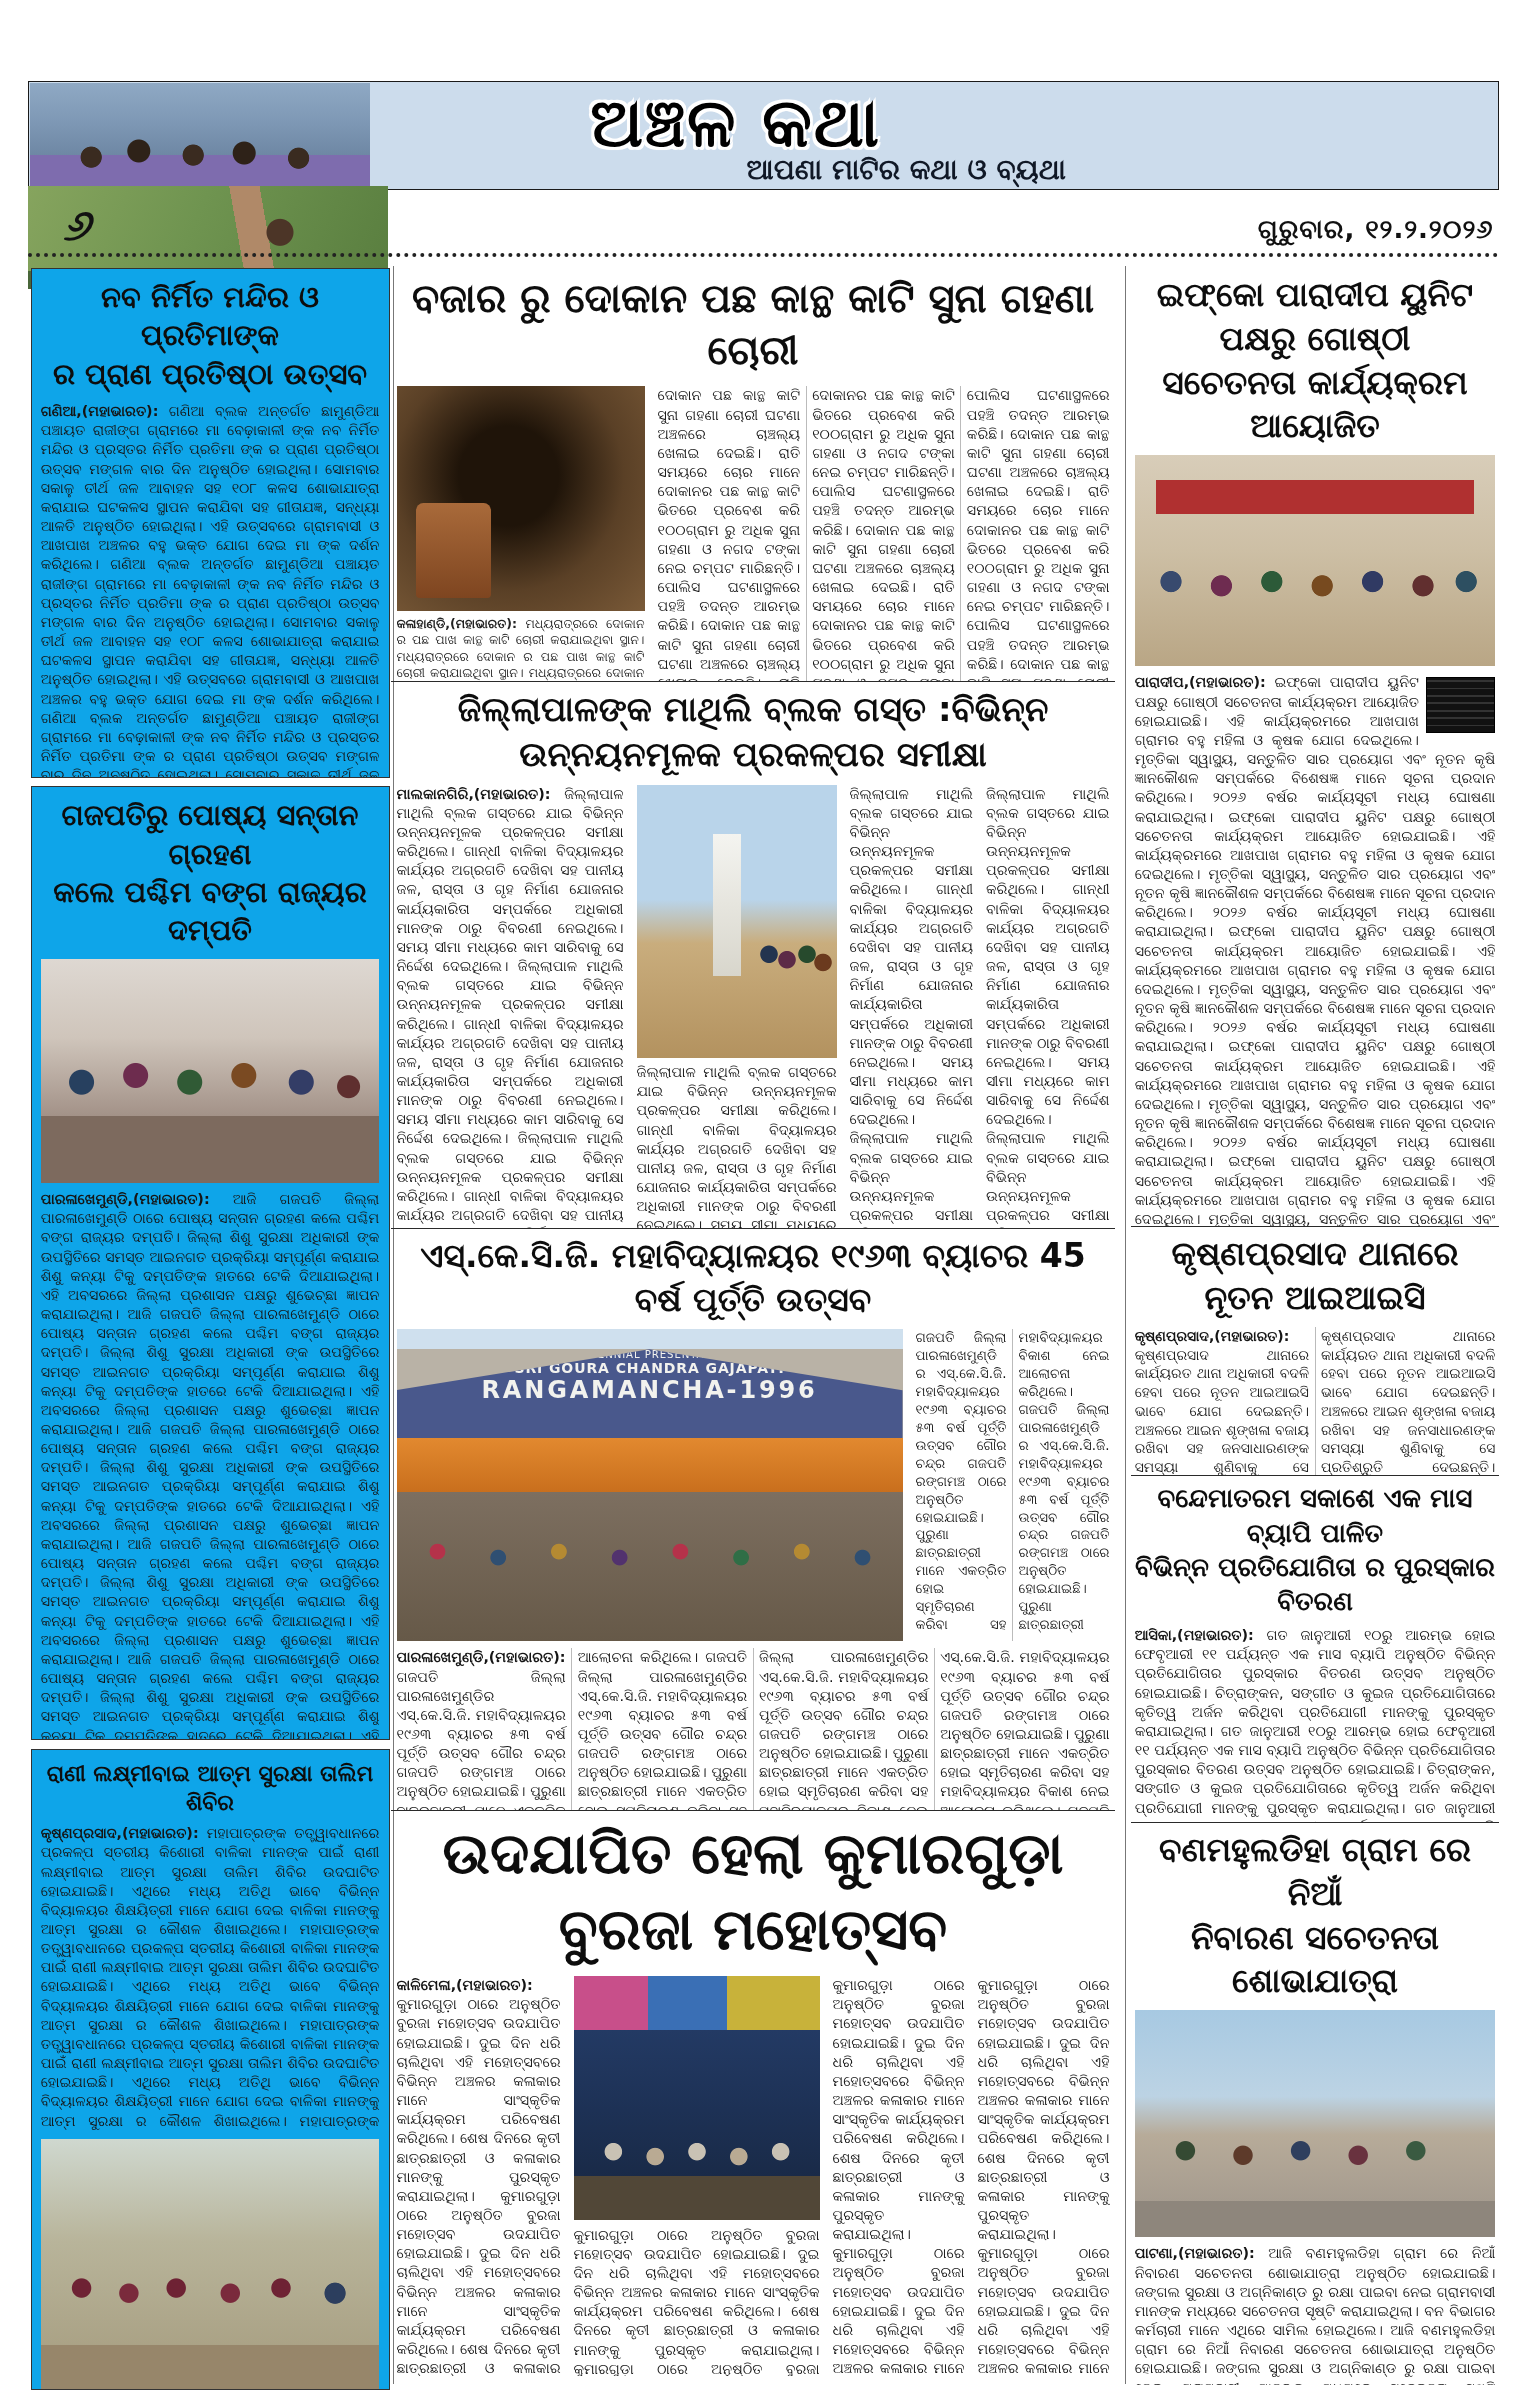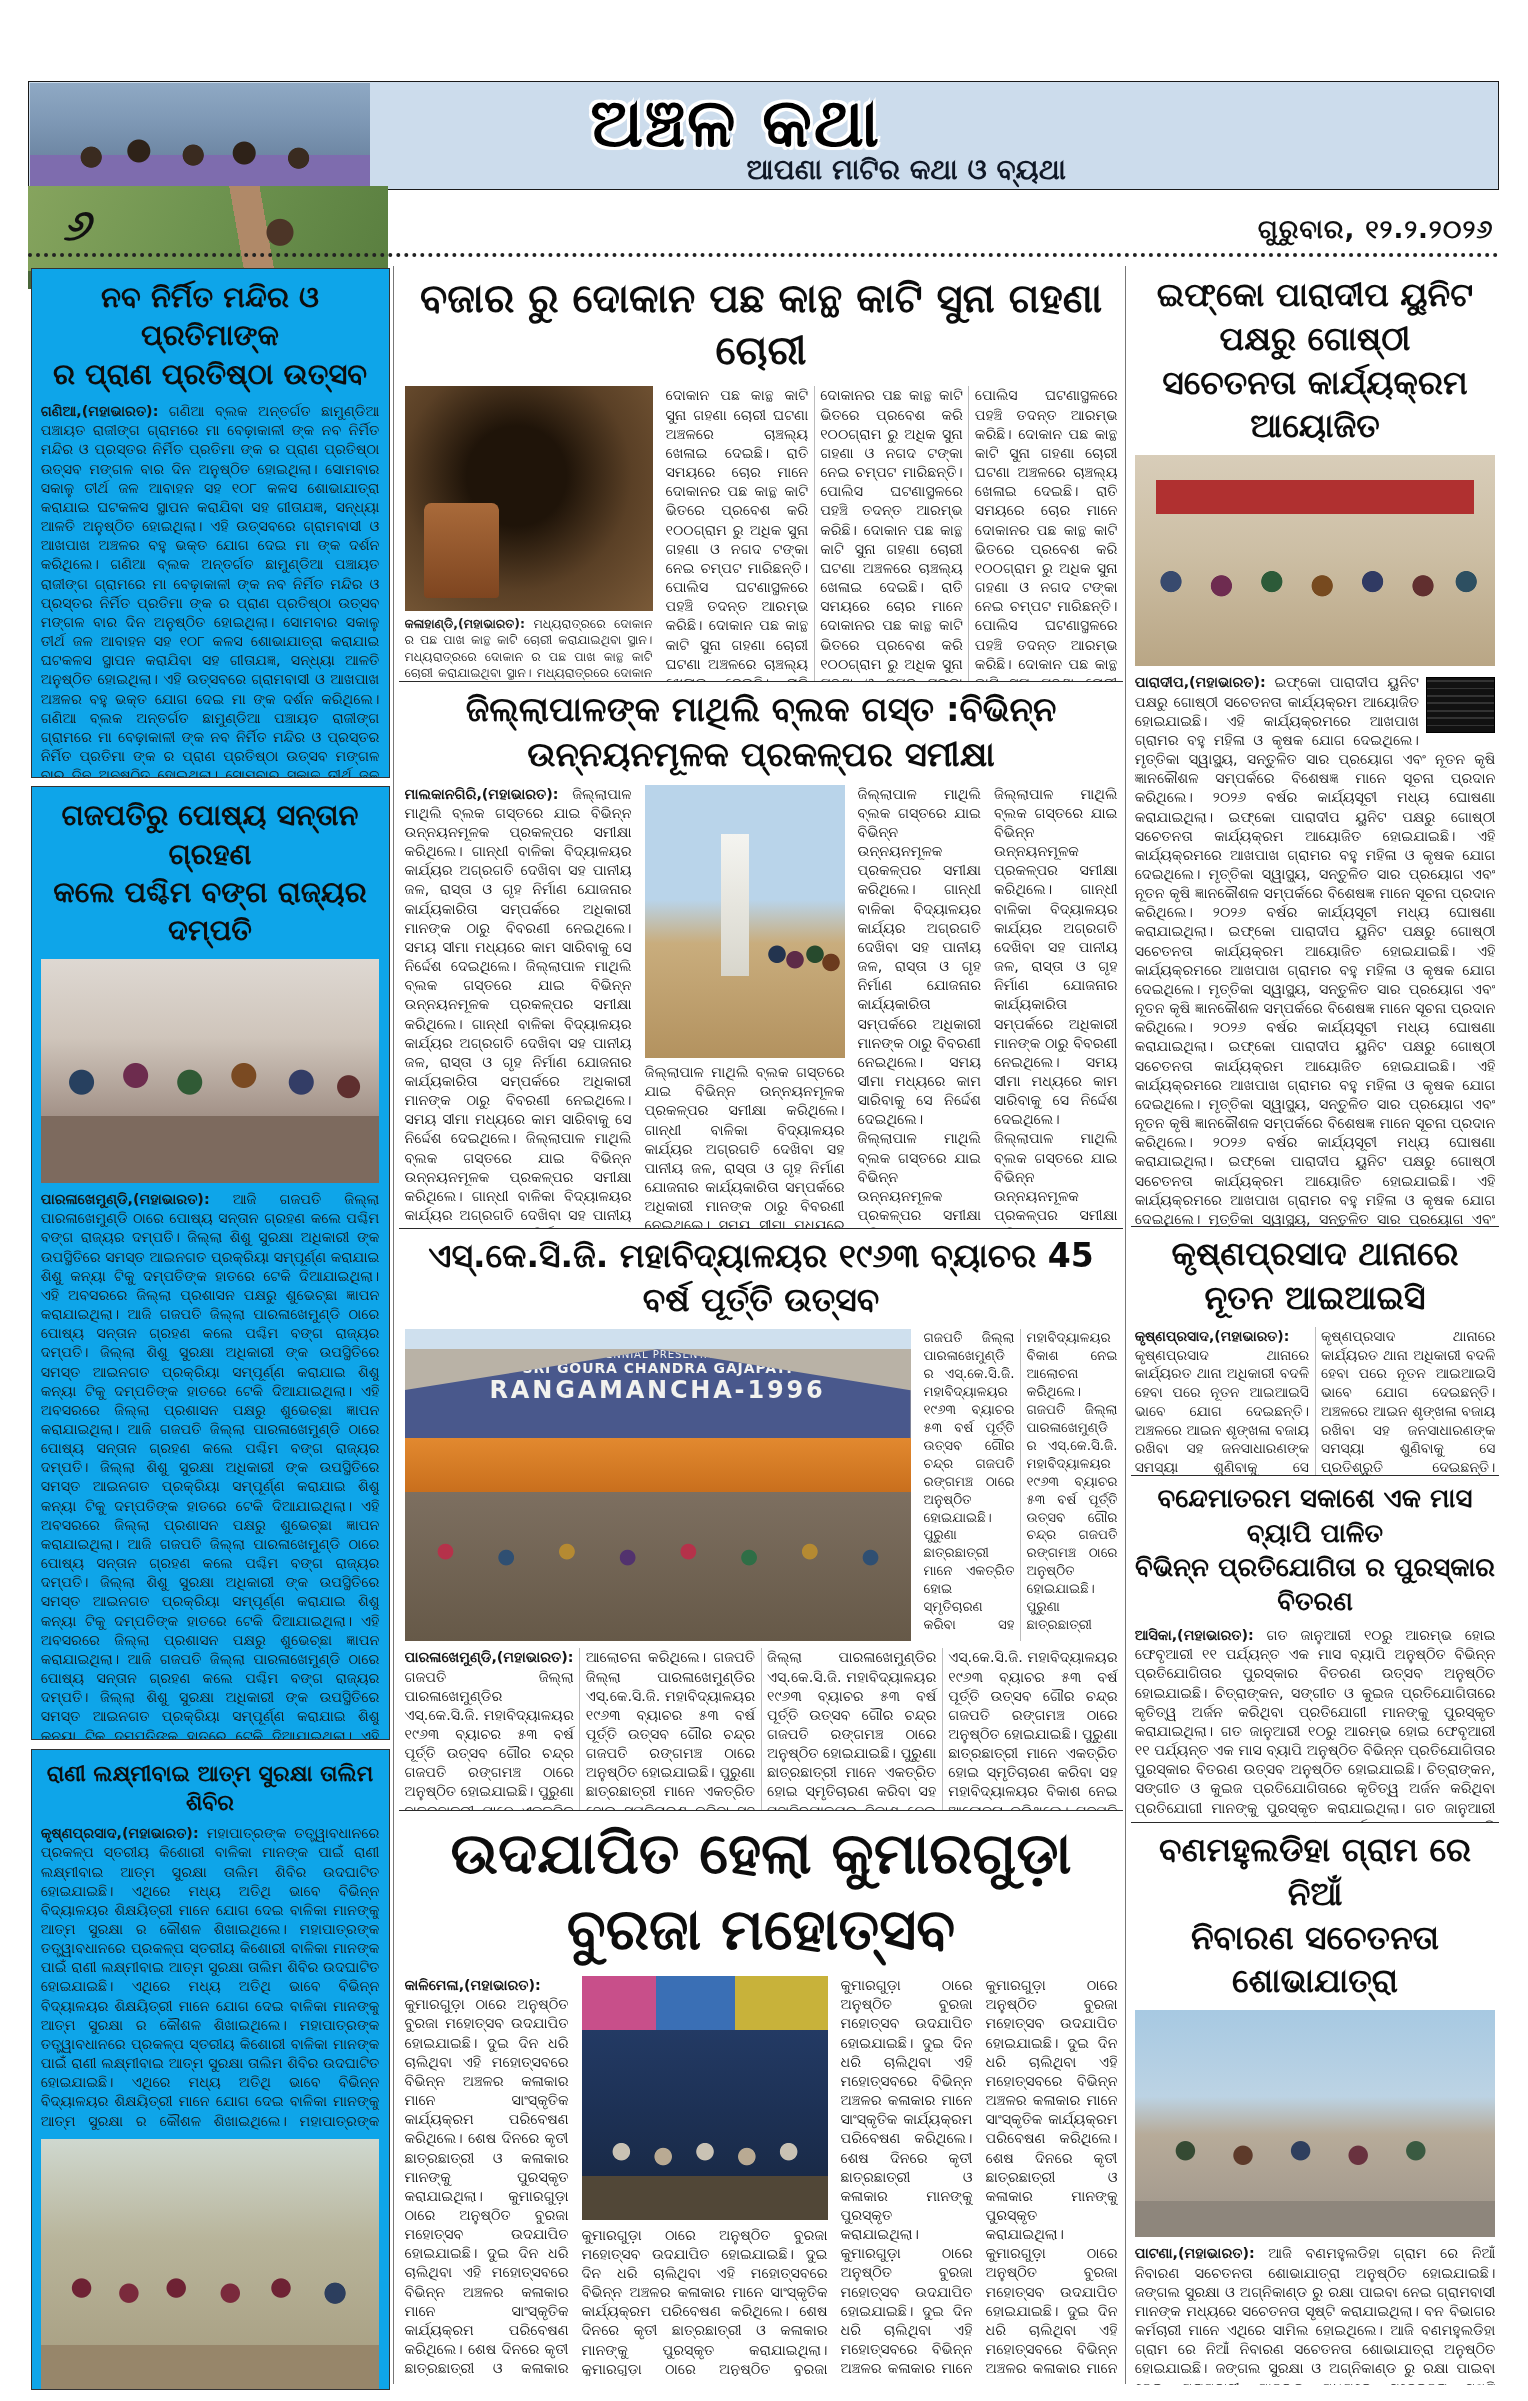--- a/index.html
+++ b/index.html
@@ -32,21 +32,21 @@
   .mh-sub{position:absolute;right:432px;bottom:1.8px;font-size:28px;font-weight:bold;color:#101826;}
   
   .dateline{position:absolute;left:28px;width:1471px;top:205px;height:48px;
             border-bottom:4.6px dotted #222;}
   .pageno{position:absolute;left:35px;top:-5.5px;font-size:43px;font-weight:bold;font-style:italic;}
   .dateval{position:absolute;right:5.5px;top:9.2px;font-size:26px;font-weight:bold;letter-spacing:0.9px;}
   
   .vrule{position:absolute;top:266px;bottom:16.6px;width:0.9px;background:#777;}
   .col{position:absolute;top:268px;}
   .col-left{left:30.5px;width:359px;}
-  .col-center{left:399px;width:724px;}
+  .col-center{left:391px;width:724px;}
   .col-right{left:1131px;width:368px;}
   
   .hl{font-weight:bold;text-align:center;color:#0d0d0d;line-height:1.32;}
   .body-text{font-size:14.3px;line-height:1.34;text-align:justify;color:#151515;
              overflow:hidden;word-break:break-word;}
   .byline{font-weight:bold;}
   .caption{font-size:12.5px;line-height:1.3;text-align:justify;color:#222;overflow:hidden;}
   
   .lbox{border:1.8px solid #333;box-sizing:border-box;padding:7.4px 9.2px;margin-bottom:8.3px;
         overflow:hidden;background:#0ea5e9;}

